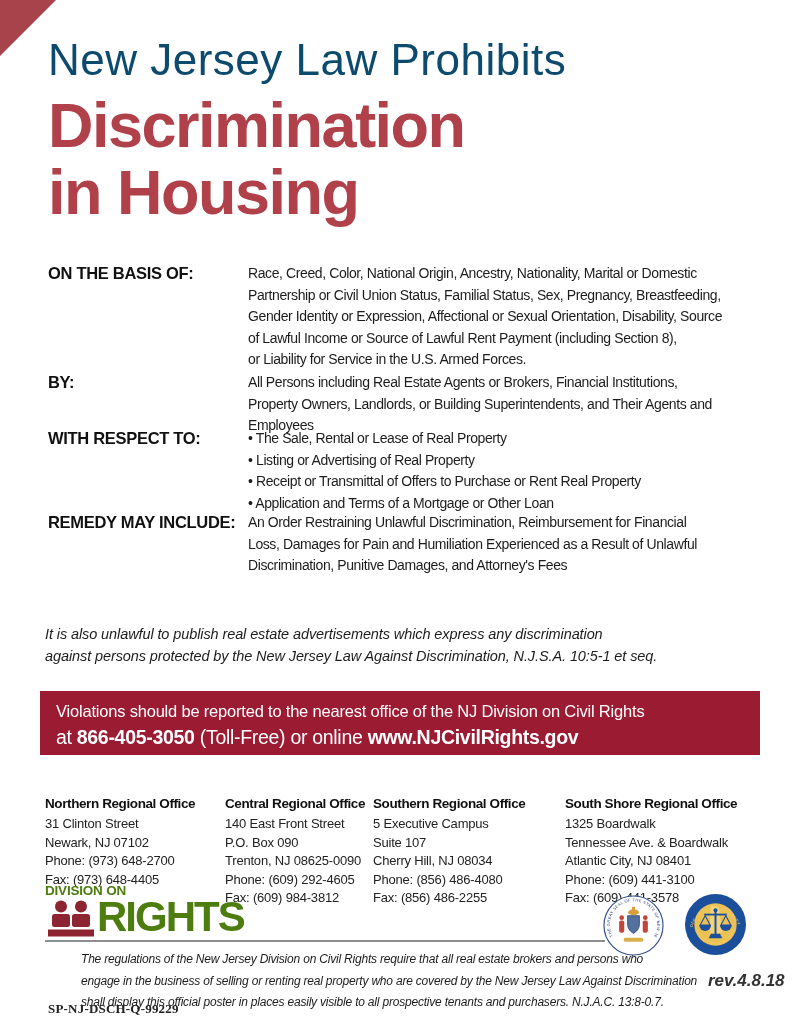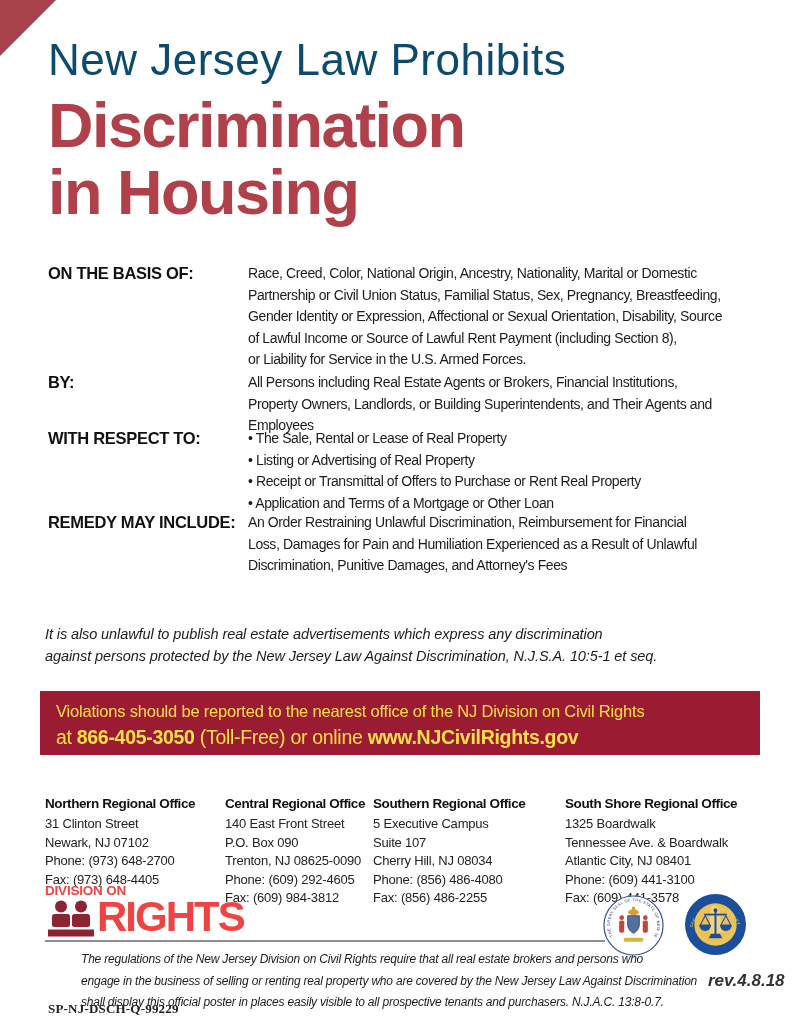--- a/index.html
+++ b/index.html
@@ -25,34 +25,34 @@
   ul.blist li{font-size:14px;line-height:21.5px;letter-spacing:-0.4px;white-space:nowrap;color:#1c1c1c;}
   ul.blist li::before{content:"• ";}
 
   
   .note{position:absolute;left:45px;top:624px;font-style:italic;font-size:14.5px;
         line-height:24px;color:#2e2e2e;letter-spacing:-0.1px;}
   .note .ln{font-size:14.5px;letter-spacing:-0.1px;}
 
   
   .banner{position:absolute;left:40px;top:691px;width:720px;height:64px;background:#9b1b33;
-          color:#fde047;box-sizing:border-box;padding:8px 0 0 16px;}
+          color:#ffffff;box-sizing:border-box;padding:8px 0 0 16px;}
   .banner .l1{font-size:16.5px;line-height:24px;letter-spacing:-0.2px;white-space:nowrap;}
   .banner .l2{font-size:19.5px;line-height:28px;letter-spacing:-0.3px;white-space:nowrap;}
   .banner .b{font-weight:700;}
 
   
   .office{position:absolute;top:768px;}
   .office .oname{font-size:13.5px;font-weight:700;letter-spacing:-0.4px;color:#111;
                  white-space:nowrap;line-height:18px;margin-bottom:2px;margin-top:27px;}
   .office .oln{font-size:13px;line-height:18.5px;color:#222;letter-spacing:-0.2px;white-space:nowrap;}
   .o0{left:45px;} .o1{left:225px;} .o2{left:373px;} .o3{left:565px;}
 
   
-  .logo{position:absolute;left:45px;top:884px;color:#ef4444;}
+  .logo{position:absolute;left:45px;top:884px;color:#4d7c0f;}
   .logo .don{font-size:13.5px;font-weight:700;letter-spacing:-0.2px;line-height:14px;}
   .logo .big{display:flex;align-items:flex-end;font-size:42px;font-weight:700;
              letter-spacing:-2px;line-height:38px;}
   .logo .figs{width:46px;height:37px;margin:0 3px -1px 3px;}
 
   .rule{position:absolute;left:45px;top:940px;width:560px;height:2px;background:#8f8f8f;}
 
   
   .footnote{position:absolute;left:45px;top:949px;font-style:italic;font-size:12px;
             line-height:17.5px;color:#3a3a3a;letter-spacing:-0.2px;}

